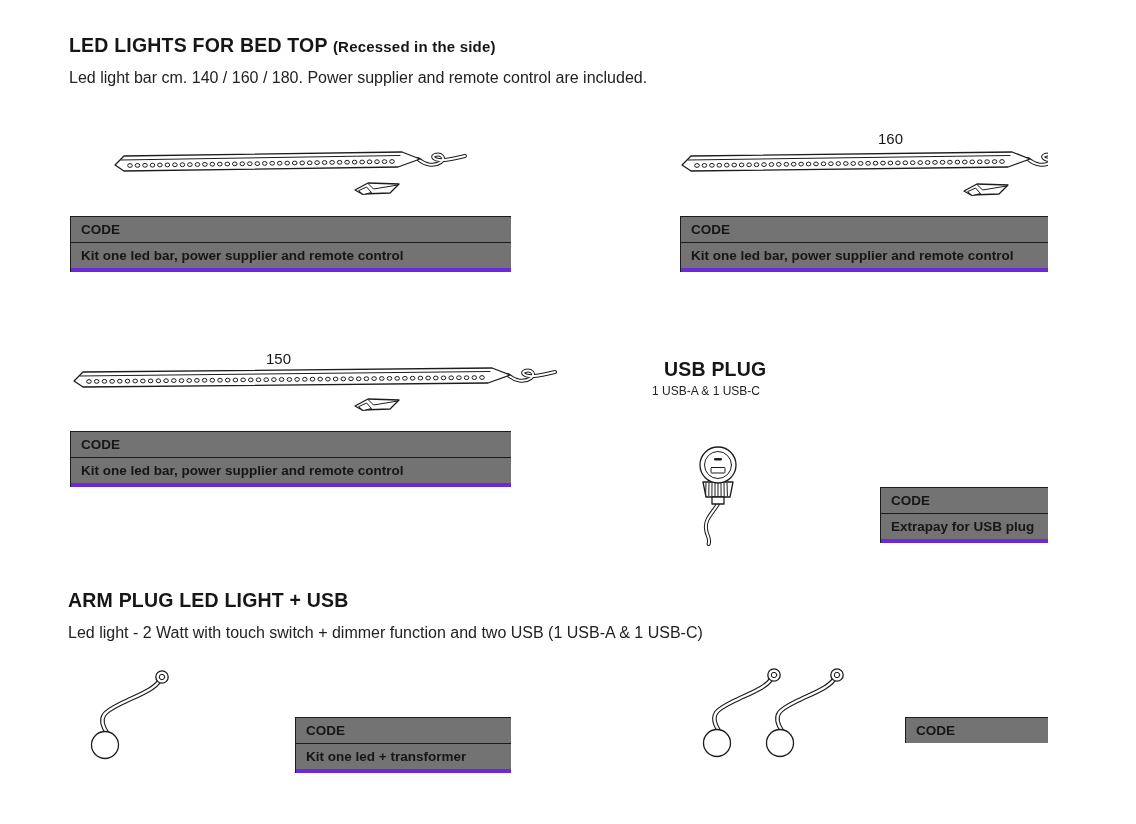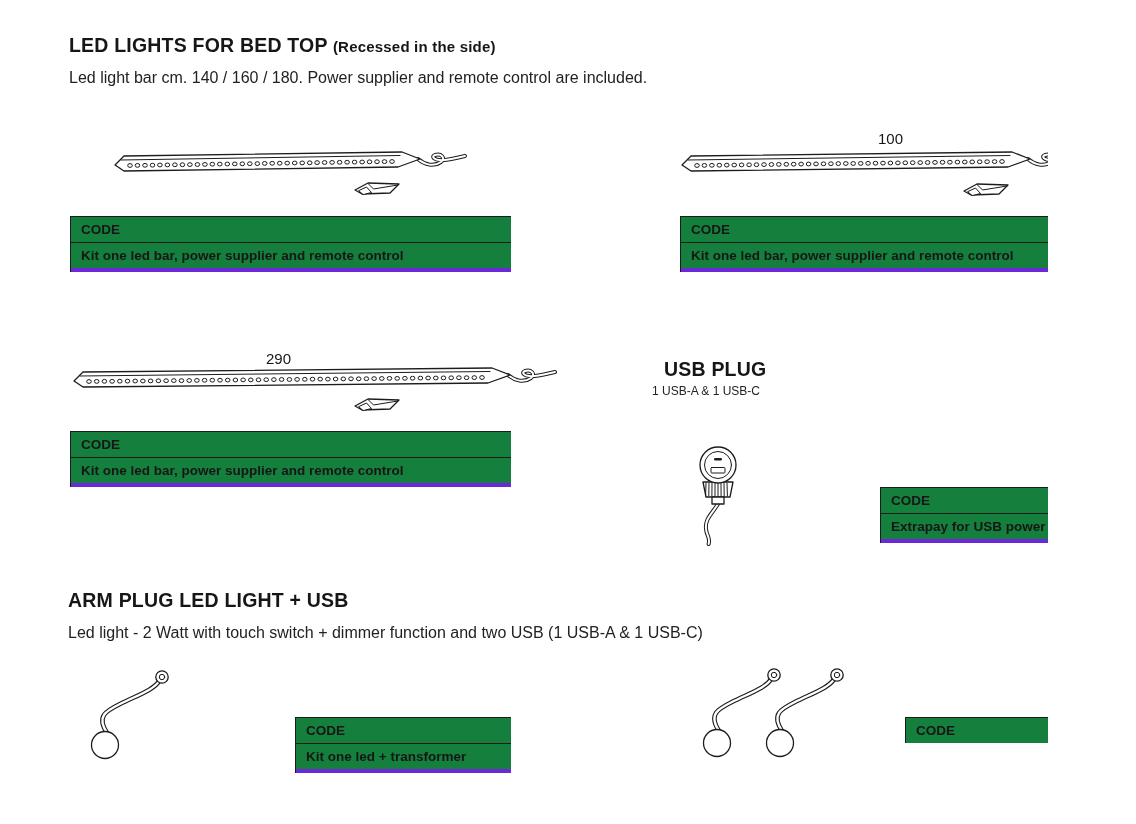--- a/index.html
+++ b/index.html
@@ -5,21 +5,21 @@
   html,body{margin:0;padding:0;background:#ffffff;}
   .canvas{
     position:relative;width:1048px;height:824px;background:#ffffff;
     font-family:"Liberation Sans",sans-serif;color:#1c1c1c;overflow:hidden;
   }
   .abs{position:absolute;}
   .h-title{font-size:19.5px;font-weight:700;letter-spacing:.2px;color:#161616;white-space:nowrap;}
   .h-note{font-size:15px;font-weight:700;}
   .sub{font-size:16px;font-weight:400;color:#222;white-space:nowrap;}
   .size-label{font-size:15px;font-weight:400;color:#161616;}
-  .code-table{border-left:1.5px solid #1c1c1c;background:#15803d;}
+  .code-table{border-left:1.5px solid #1c1c1c;background:#737373;}
   .code-row{
     height:25px;border-top:1.5px solid #1c1c1c;display:flex;align-items:center;
     padding-left:10px;font-size:13.5px;font-weight:700;color:#161616;white-space:nowrap;
   }
   .code-row.last{border-bottom:4px solid #6d28d9;}
   svg{display:block;overflow:visible;}
   .ln{fill:none;stroke:#1c1c1c;stroke-width:1.3;stroke-linejoin:round;stroke-linecap:round;}
   .ln-thin{fill:none;stroke:#1c1c1c;stroke-width:1;stroke-linejoin:round;stroke-linecap:round;}
   .fillw{fill:#ffffff;}
   .tube-out{fill:none;stroke:#1c1c1c;stroke-width:4;stroke-linecap:round;}
@@ -84,21 +84,21 @@
   <svg class="abs" style="left:353px;top:181px;" width="48" height="16" viewBox="0 0 48 16">
     <path class="ln fillw" d="M2,9 L15,2 L46,3 L37,12 L9,13 Z"></path>
     <path class="ln-thin" d="M15,2.5 L20.5,8 L45,4"></path>
     <path class="ln-thin fillw" d="M6,9.5 L13.5,6 L18.5,11.5 L10.5,13.5 Z"></path>
   </svg>
   <div class="abs code-table" style="left:70px;top:216px;width:440px;">
     <div class="code-row">CODE</div>
     <div class="code-row last">Kit one led bar, power supplier and remote control</div>
   </div>
 
-  <div class="abs size-label" style="left:878px;top:130px;">100</div>
+  <div class="abs size-label" style="left:878px;top:130px;">160</div>
   <svg class="abs" style="left:679px;top:146px;" width="400" height="42" viewBox="0 0 400 42">
     <path class="tube-out" d="M349,13 c7,6 16,8 23,3 c5,-4 0,-9 -6,-7 c-4,1.5 -1,4.5 4,5 c8,1 16,-2 26,-4"></path>
     <path class="tube-in" d="M349,13 c7,6 16,8 23,3 c5,-4 0,-9 -6,-7 c-4,1.5 -1,4.5 4,5 c8,1 16,-2 26,-4"></path>
     <path class="ln fillw" d="M3,19 L12,10 L333,6 L351,13 L329,21 L12,25 Z"></path>
     <path class="ln-thin" d="M9,14 L331,9.5"></path>
     <g>
         <ellipse cx="18.0" cy="19.5" rx="2.3" ry="1.9" fill="none" stroke="#1c1c1c" stroke-width="1"></ellipse>
         <ellipse cx="25.4" cy="19.4" rx="2.3" ry="1.9" fill="none" stroke="#1c1c1c" stroke-width="1"></ellipse>
         <ellipse cx="32.9" cy="19.3" rx="2.3" ry="1.9" fill="none" stroke="#1c1c1c" stroke-width="1"></ellipse>
         <ellipse cx="40.3" cy="19.2" rx="2.3" ry="1.9" fill="none" stroke="#1c1c1c" stroke-width="1"></ellipse>
@@ -145,21 +145,21 @@
   <svg class="abs" style="left:962px;top:182px;" width="48" height="16" viewBox="0 0 48 16">
     <path class="ln fillw" d="M2,9 L15,2 L46,3 L37,12 L9,13 Z"></path>
     <path class="ln-thin" d="M15,2.5 L20.5,8 L45,4"></path>
     <path class="ln-thin fillw" d="M6,9.5 L13.5,6 L18.5,11.5 L10.5,13.5 Z"></path>
   </svg>
   <div class="abs code-table" style="left:680px;top:216px;width:438px;">
     <div class="code-row">CODE</div>
     <div class="code-row last">Kit one led bar, power supplier and remote control</div>
   </div>
 
-  <div class="abs size-label" style="left:266px;top:350px;">290</div>
+  <div class="abs size-label" style="left:266px;top:350px;">150</div>
   <svg class="abs" style="left:71px;top:362px;" width="486" height="42" viewBox="0 0 486 42">
     <path class="tube-out" d="M437,13 c7,6 16,8 23,3 c5,-4 0,-9 -6,-7 c-4,1.5 -1,4.5 4,5 c8,1 16,-2 26,-4"></path>
     <path class="tube-in" d="M437,13 c7,6 16,8 23,3 c5,-4 0,-9 -6,-7 c-4,1.5 -1,4.5 4,5 c8,1 16,-2 26,-4"></path>
     <path class="ln fillw" d="M3,19 L12,10 L421,6 L439,13 L417,21 L12,25 Z"></path>
     <path class="ln-thin" d="M9,14 L419,9.5"></path>
     <g>
         <ellipse cx="18.0" cy="19.5" rx="2.3" ry="1.9" fill="none" stroke="#1c1c1c" stroke-width="1"></ellipse>
         <ellipse cx="25.7" cy="19.4" rx="2.3" ry="1.9" fill="none" stroke="#1c1c1c" stroke-width="1"></ellipse>
         <ellipse cx="33.4" cy="19.3" rx="2.3" ry="1.9" fill="none" stroke="#1c1c1c" stroke-width="1"></ellipse>
         <ellipse cx="41.1" cy="19.3" rx="2.3" ry="1.9" fill="none" stroke="#1c1c1c" stroke-width="1"></ellipse>
@@ -231,21 +231,21 @@
     <path class="ln fillw" d="M25,39 L55,39 L52,54 L28,54 Z"></path>
     <path class="ln-thin" d="M28,40 L27.6,53 M31,40 L30.8,53 M34,40 L33.9,53 M37,40 L37,53 M40,40 L40,53 M43,40 L43.1,53 M46,40 L46.2,53 M49,40 L49.4,53"></path>
     <path class="ln fillw" d="M34,54 L34,61 L46,61 L46,54 Z"></path>
     <circle class="ln fillw" cx="40" cy="22" r="18"></circle>
     <circle class="ln-thin fillw" cx="40" cy="22" r="13.5"></circle>
     <rect x="36" y="15" width="8" height="2.6" rx="1.3" fill="#1c1c1c"></rect>
     <rect class="ln-thin" x="33" y="24.5" width="14" height="5.5" rx="0.8"></rect>
   </svg>
   <div class="abs code-table" style="left:880px;top:487px;width:238px;">
     <div class="code-row">CODE</div>
-    <div class="code-row last">Extrapay for USB power</div>
+    <div class="code-row last">Extrapay for USB plug</div>
   </div>
 
   <h2 class="abs h-title" style="left:68px;top:589px;margin:0;">ARM PLUG LED LIGHT + USB</h2>
   <p class="abs sub" style="left:68px;top:624px;margin:0;">Led light - 2 Watt with touch switch + dimmer function and two USB (1 USB-A &amp; 1 USB-C)</p>
 
   <svg class="abs" style="left:86px;top:664px;" width="92" height="96" viewBox="0 0 92 96">
     <path class="tube-out-arm" d="M21,69 C10,52 20,47 34,40 C52,31 68,26 74,16"></path>
     <path class="tube-in-arm" d="M21,69 C10,52 20,47 34,40 C52,31 68,26 74,16"></path>
     <circle class="ln fillw" cx="19" cy="81" r="13.5"></circle>
     <circle class="ln fillw" cx="76" cy="13" r="6.2"></circle>

